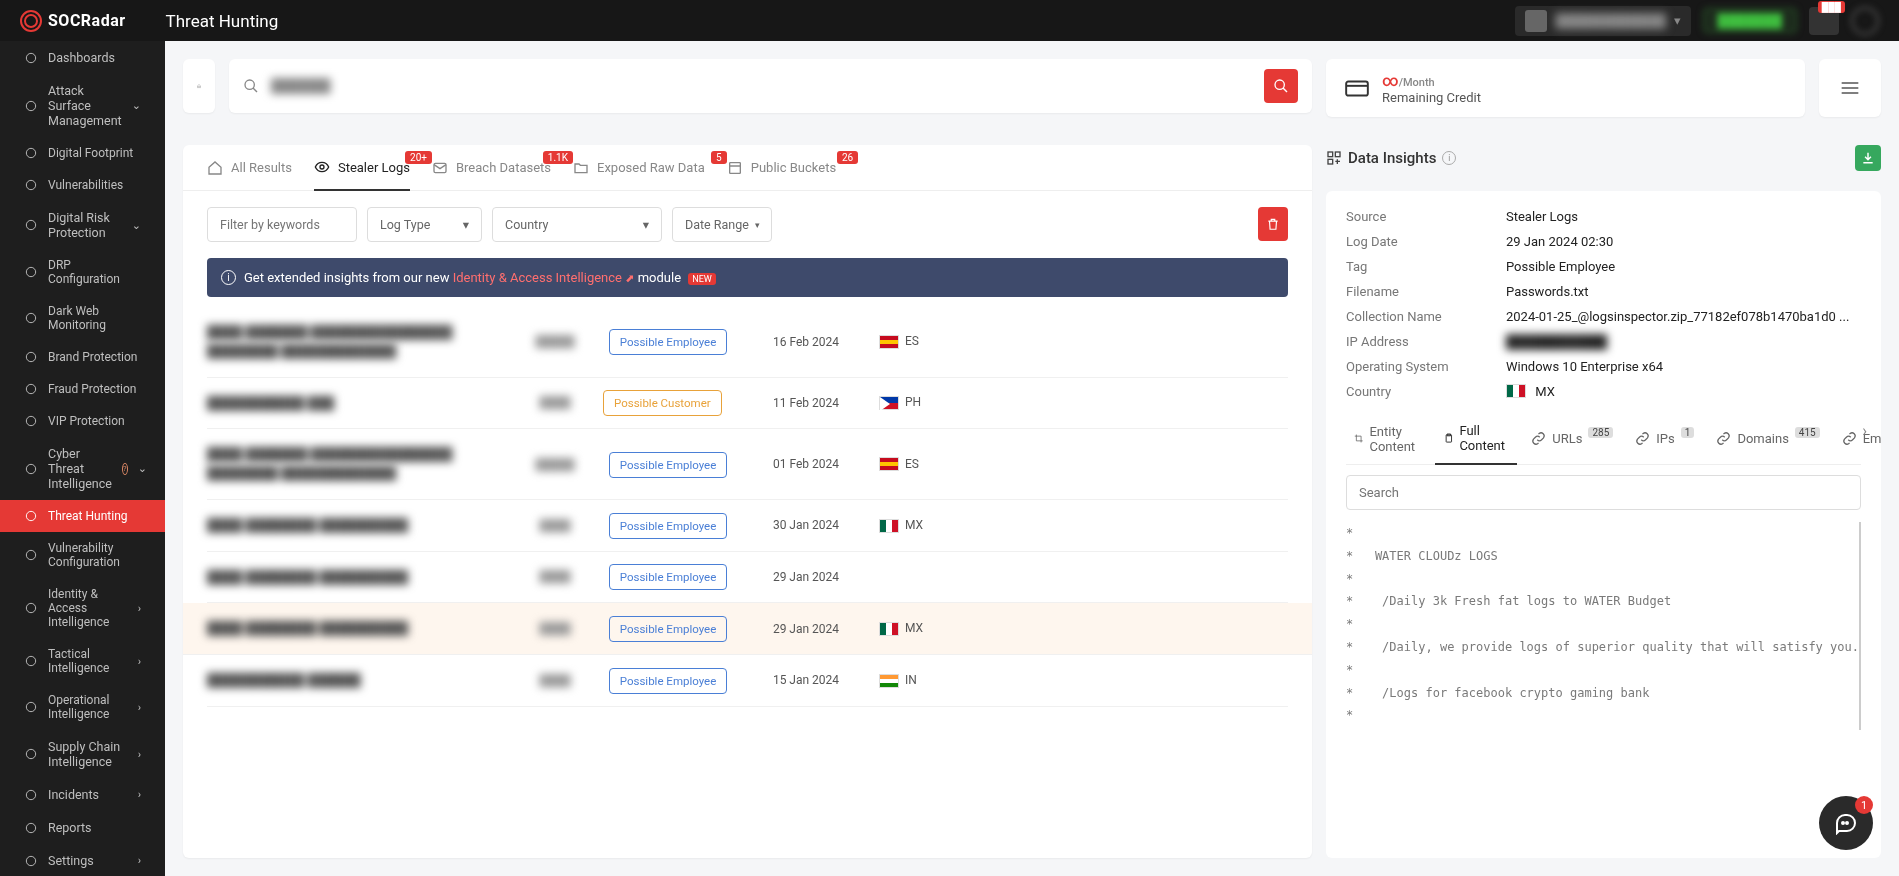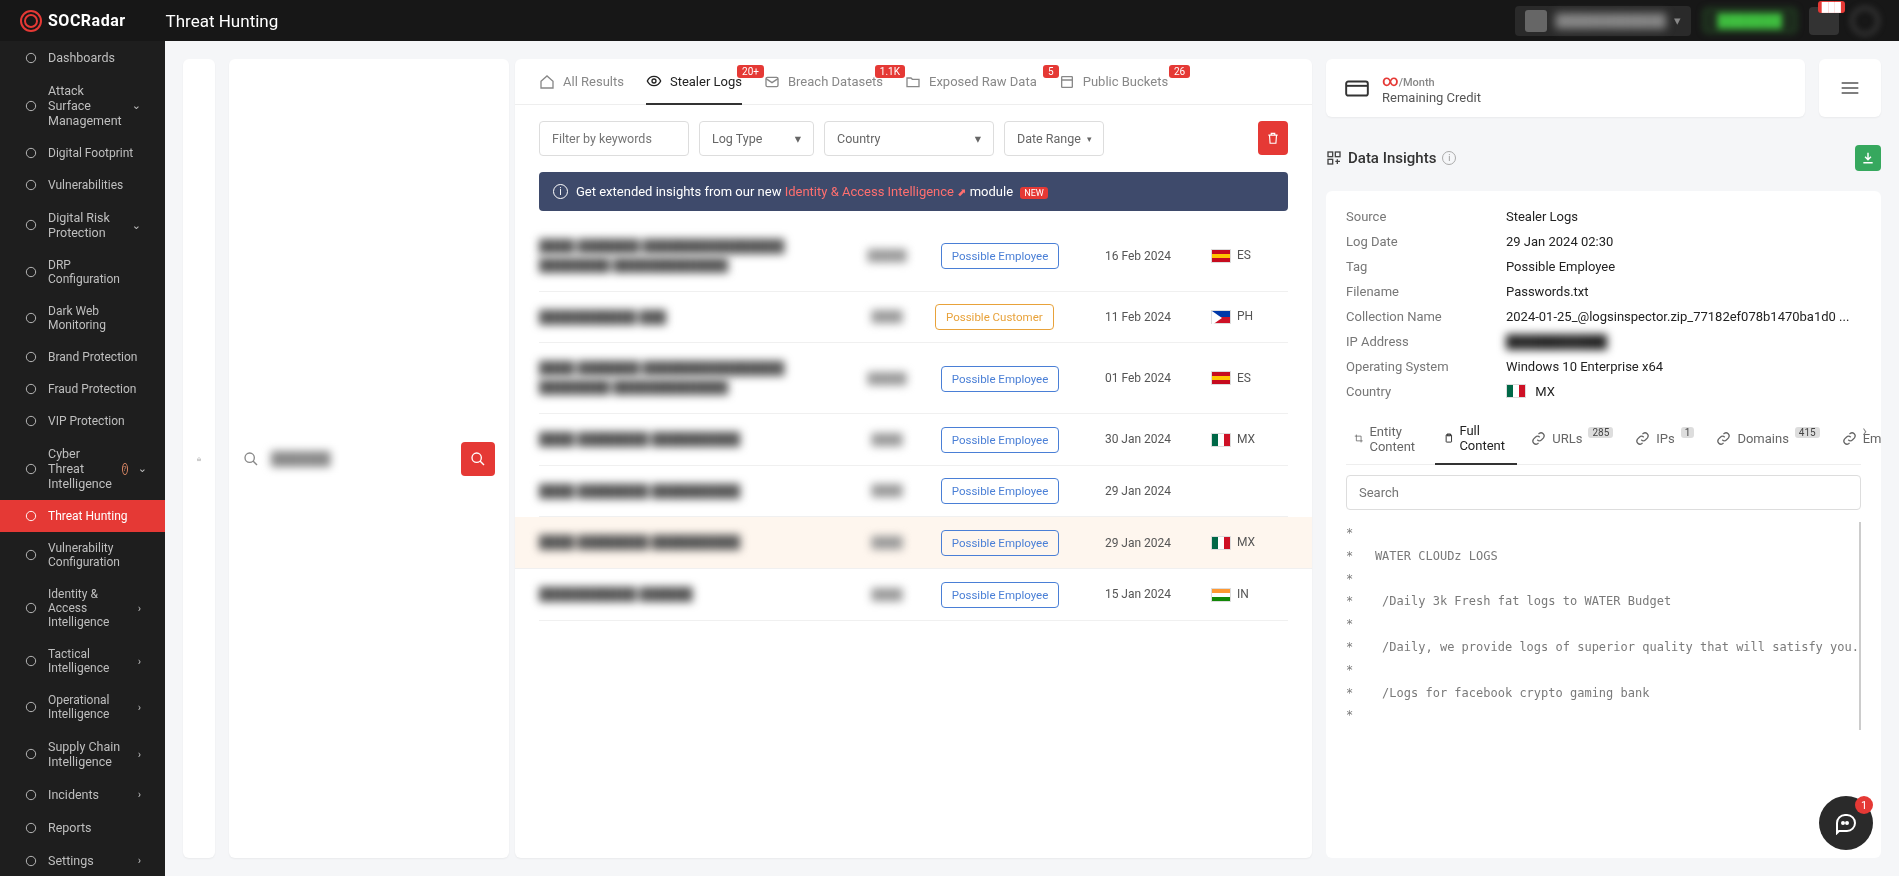--- a/index.html
+++ b/index.html
@@ -22,21 +22,21 @@
   .sidebar { width: 165px; background: #1e1e1e; color: #bfbfbf; display:flex; flex-direction:column; font-size: 12.5px;}
   .sidebar .item { display: flex; align-items: center; gap: 10px; padding: 9px 24px; cursor: pointer; position:relative;}
   .sidebar .item.sub { padding-left: 24px; font-size:12px;}
   .sidebar .item.active { background:#e53935; color:#fff;}
   .sidebar .chev { margin-left:auto; font-size:11px;}
   .sidebar .ico{width:14px;height:14px;display:inline-flex;align-items:center;justify-content:center;flex:none;}
   .sidebar .ico svg{width:14px;height:14px;fill:none;stroke:currentColor;stroke-width:1.6;}
   .sidebar .q{width:12px;height:12px;border:1px solid #d86; border-radius:50%;font-size:8px;display:inline-flex;align-items:center;justify-content:center;color:#d86;}
 
   .main { flex: 1; padding: 18px; display: flex; gap: 14px; overflow:hidden;}
-  .left-col { flex: 1; display: flex; flex-direction: row; gap: 6px; min-width:0;}
+  .left-col { flex: 1; display: flex; flex-direction: column; gap: 32px; min-width:0;}
   .right-col { width: 555px; display:flex; flex-direction:column; gap:14px;}
 
   .card { background:#fff; border-radius:6px; box-shadow:0 1px 2px rgba(0,0,0,.05); }
   .row { display:flex; gap:14px;}
   .search-card{flex:1;display:flex;align-items:center;padding:10px 14px;gap:12px;}
   .search-input{flex:1;border:none;outline:none;font-size:14px;}
   .search-btn{width:34px;height:34px;background:#e53935;border-radius:4px;display:flex;align-items:center;justify-content:center;}
   .deck-card{display:flex;align-items:center;gap:12px;padding:12px 18px;}
   .deck-ico{width:26px;height:26px;}
   .deck-num{color:#e53935;font-size:16px;font-weight:500;}

